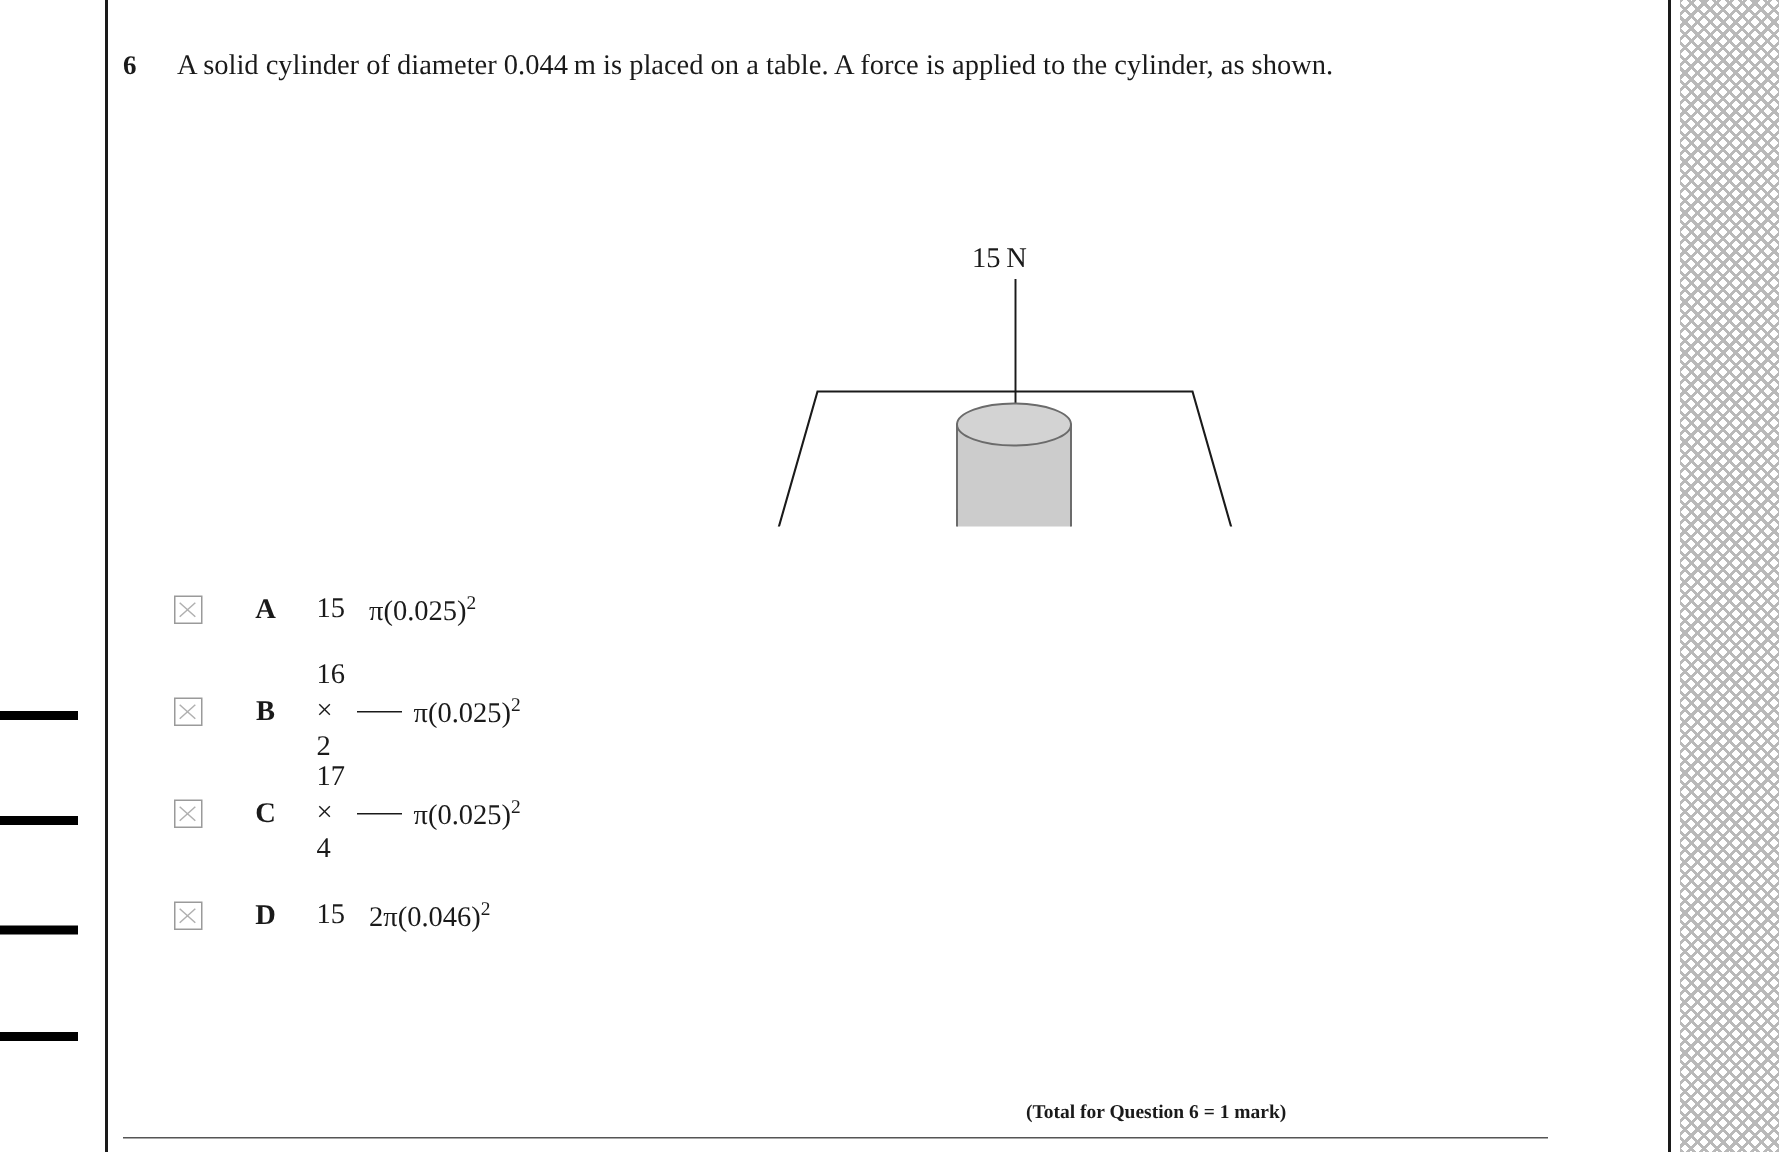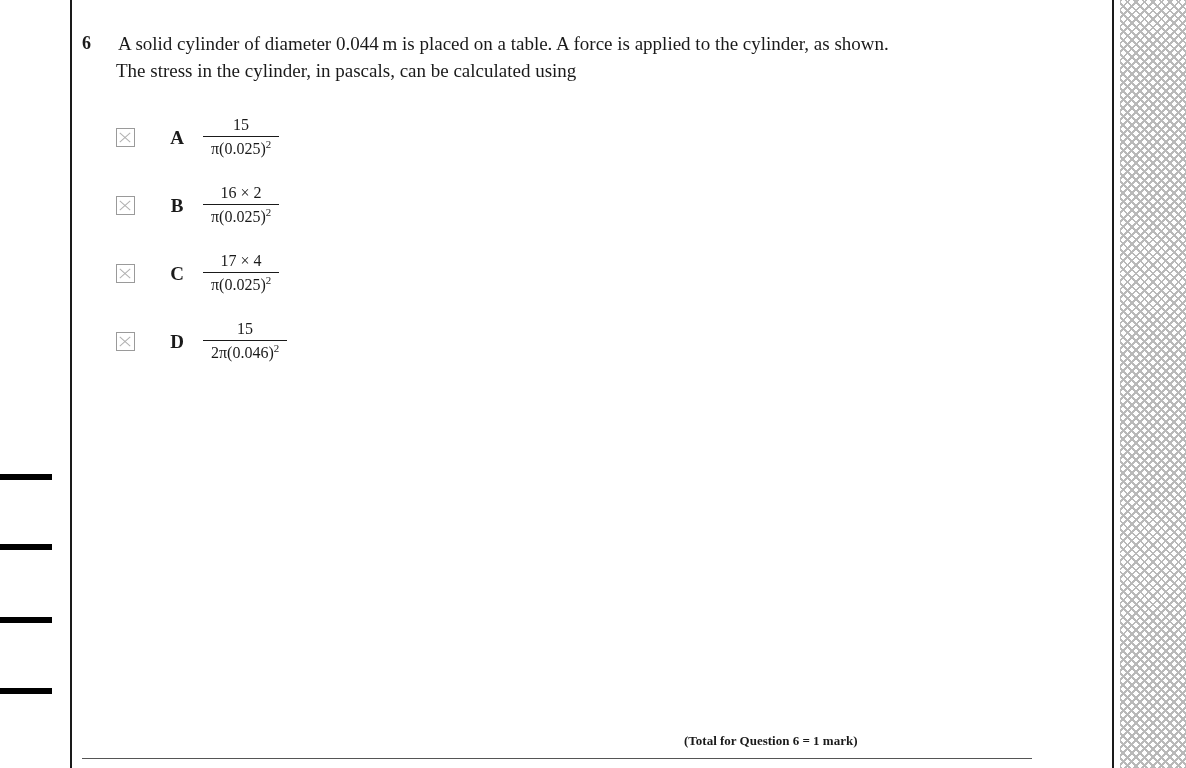--- a/index.html
+++ b/index.html
@@ -135,23 +135,23 @@
   .opt-letter {
     font-weight: bold;
     font-size: 19px;
     width: 40px;
     text-align: center;
     flex: none;
     margin-left: 22px;
   }
   .fraction {
     display: inline-flex;
-    flex-direction: column;
+    flex-direction: row;
     align-items: center;
-    font-size: 16px;
+    font-size: 19px;
     line-height: 1.25;
     margin-left: 6px;
   }
   .fraction .num {
     padding: 0 8px 1px 8px;
   }
   .fraction .bar {
     width: 100%;
     height: 1px;
     background: #1a1a1a;
@@ -194,22 +194,35 @@
   
 </div>
 
 <div class="question">
 
   <div class="q-head">
     <div class="q-number">6</div>
     <div class="q-stem">A solid cylinder of diameter 0.044 m is placed on a table.  A force is applied to the cylinder, as shown.</div>
   </div>
 
-
-  <div class="prompt">The stress in the cylinder, in pascals, can be calculated using</div>
+  <div class="figure">
+    <div class="force-label">15 N</div>
+    <svg width="1000" height="275" viewBox="0 0 1000 275">
+
+      <line x1="595" y1="110" x2="595" y2="200" stroke="#1a1a1a" stroke-width="1.3"></line>
+      <polygon points="595,209 590.5,196 599.5,196" fill="#1a1a1a"></polygon>
+
+      <polygon points="385,185 635,185 675,325 345,325" fill="none" stroke="#1a1a1a" stroke-width="1.4" transform="translate(78,0)"></polygon>
+
+      <path d="M 478 207 L 478 288 A 38 14 0 0 0 554 288 L 554 207 Z" fill="#cccccc" stroke="#6b6b6b" stroke-width="1.3" transform="translate(78,0)"></path>
+
+      <ellipse cx="516" cy="207" rx="38" ry="14" fill="#d3d3d3" stroke="#6b6b6b" stroke-width="1.3" transform="translate(78,0)"></ellipse>
+    </svg>
+  </div>
+
 
   <div class="options">
 
     <div class="option">
       <div class="checkbox"></div>
       <div class="opt-letter">A</div>
       <div class="fraction">
         <div class="num">15</div>
         <div class="bar"></div>
         <div class="den"><span>π(0.025)</span><sup>2</sup></div>

